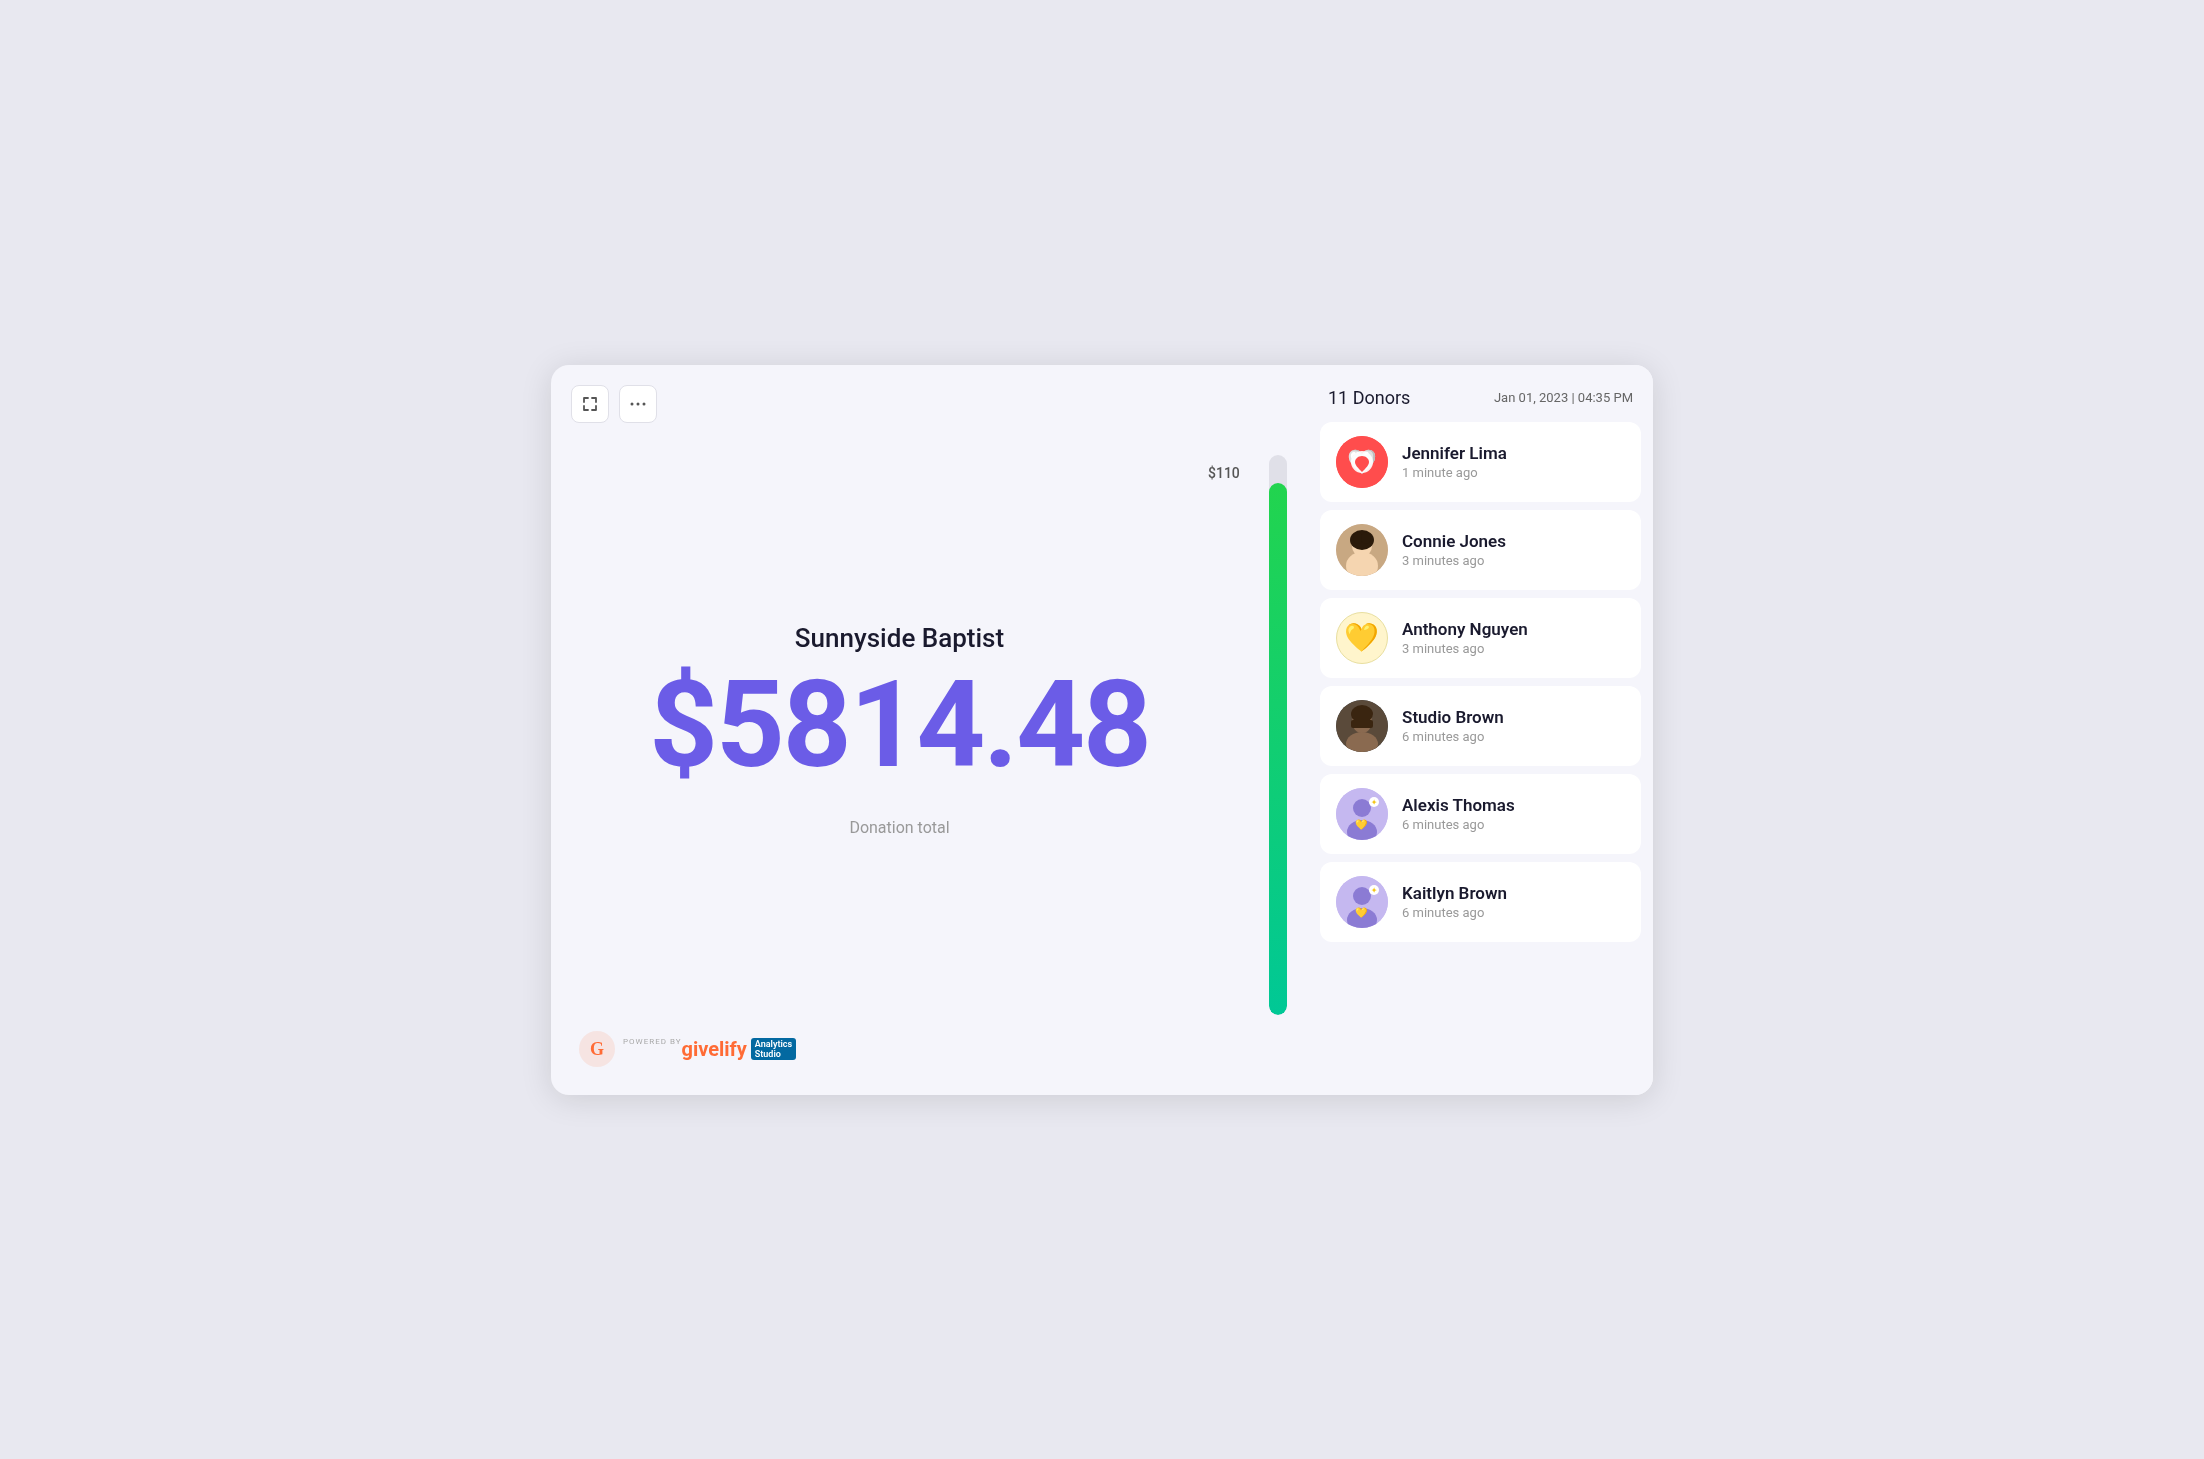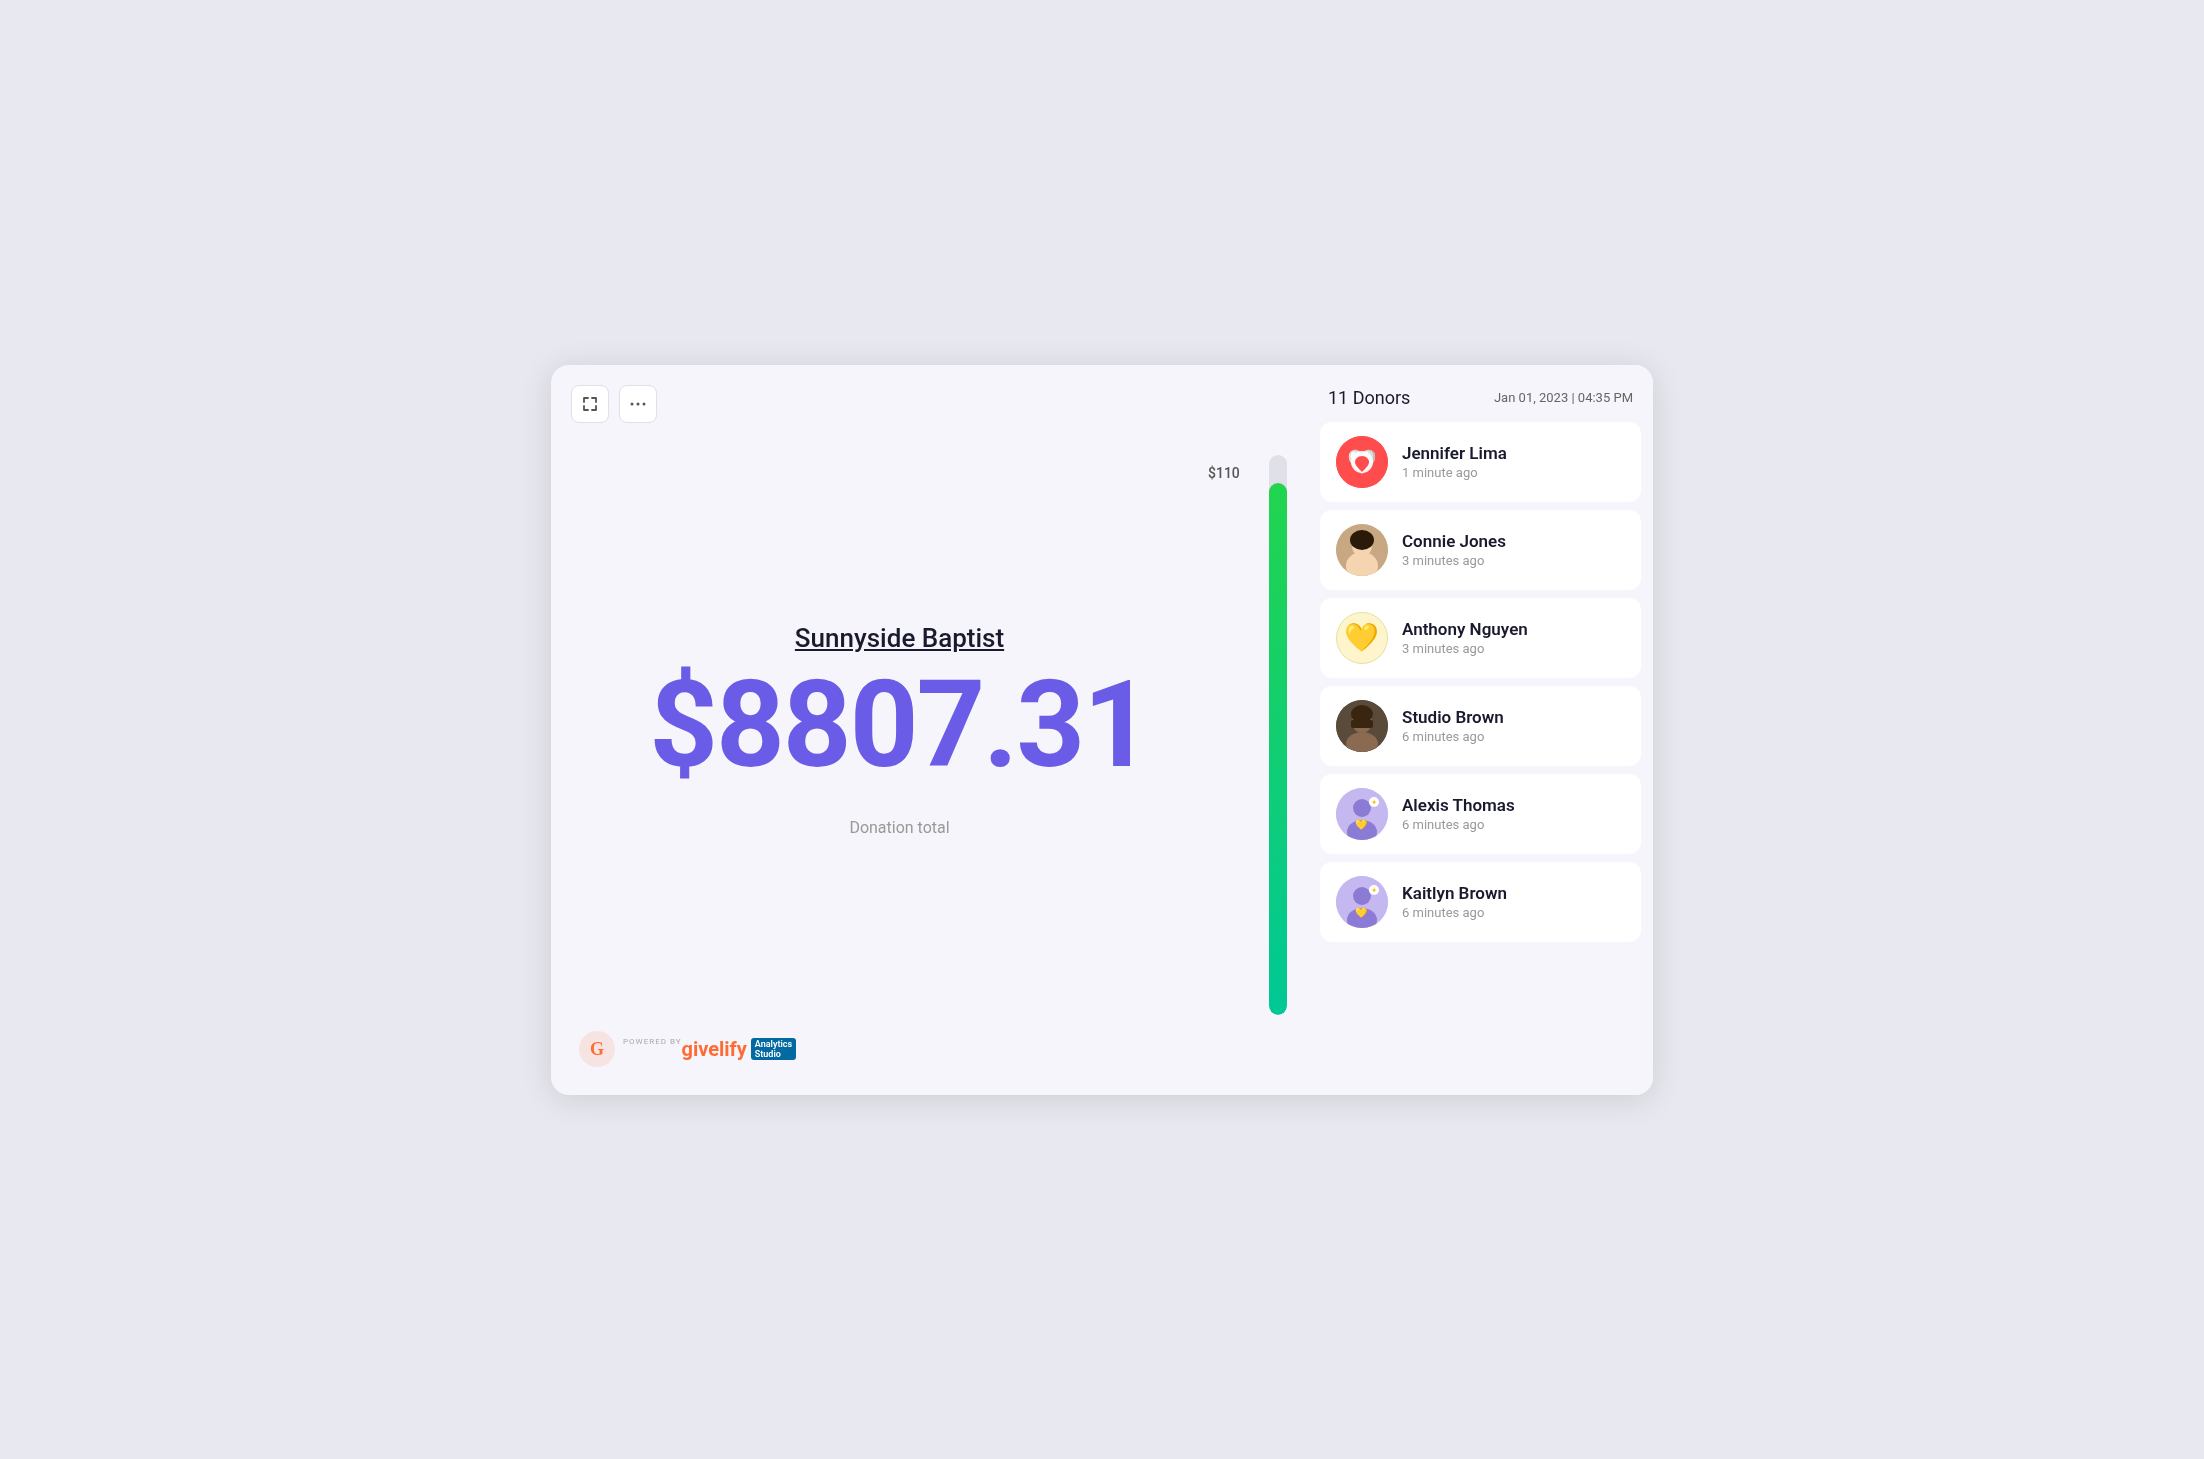--- a/index.html
+++ b/index.html
@@ -57,21 +57,20 @@
       justify-content: center;
       padding: 40px;
       position: relative;
     }
 
     .org-name {
       font-size: 26px;
       font-weight: 500;
       color: #1a1a2e;
       margin-bottom: 12px;
-      text-decoration: underline;
     }
 
     .donation-amount {
       font-size: 120px;
       font-weight: 700;
       color: #6b5ce7;
       line-height: 1;
       letter-spacing: -2px;
     }
 
@@ -259,21 +258,21 @@
       <svg width="16" height="4" viewBox="0 0 16 4" fill="#555">
         <circle cx="2" cy="2" r="1.5"></circle>
           <circle cx="8" cy="2" r="1.5"></circle>
           <circle cx="14" cy="2" r="1.5"></circle>
       </svg>
     </button>
   </div>
 
   <div class="left-panel">
     <div class="org-name">Sunnyside Baptist</div>
-    <div class="donation-amount">$8807.31</div>
+    <div class="donation-amount">$5814.48</div>
     <div class="donation-label">Donation total</div>
 
     <div class="logo-area">
       <svg class="givelify-g" viewBox="0 0 36 36">
         <circle cx="18" cy="18" r="18" fill="#ff6b35" opacity="0.12"></circle>
         <text x="18" y="24" text-anchor="middle" font-size="18" font-weight="900" fill="#ff6b35" font-family="Georgia,serif">G</text>
       </svg>
       <div class="logo-text">
         <span class="powered-by">POWERED BY</span>
         <span style="display:flex;align-items:center;">

